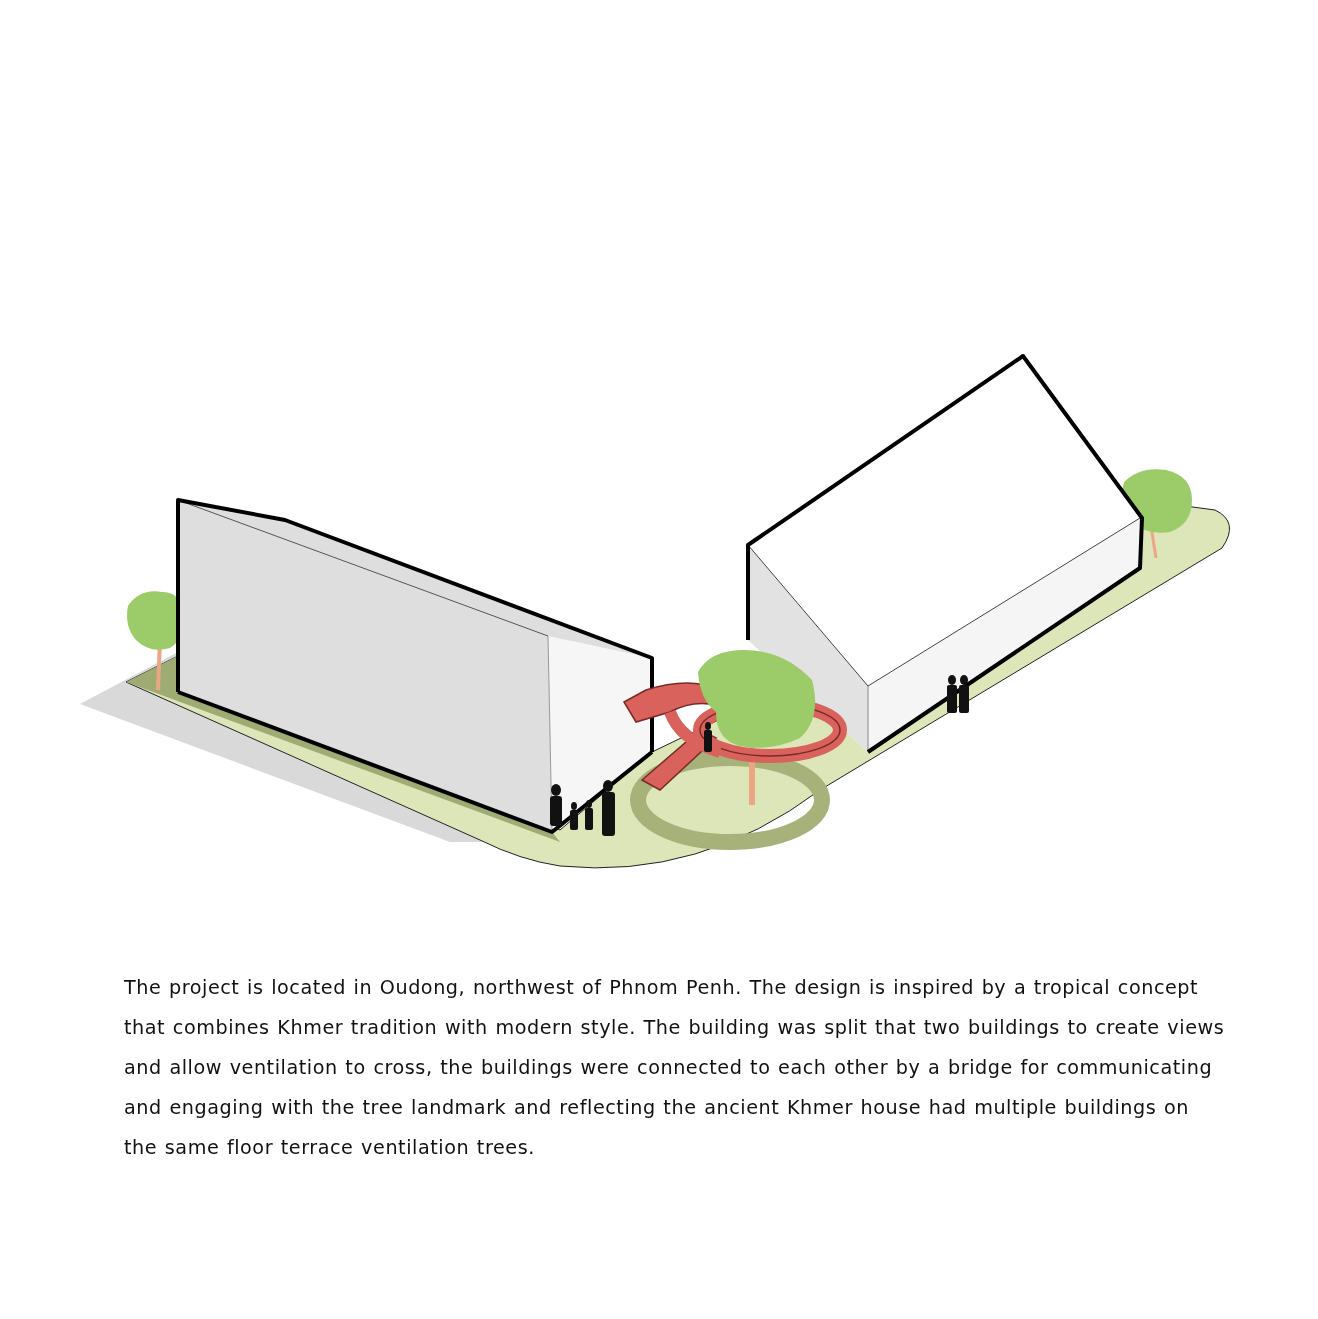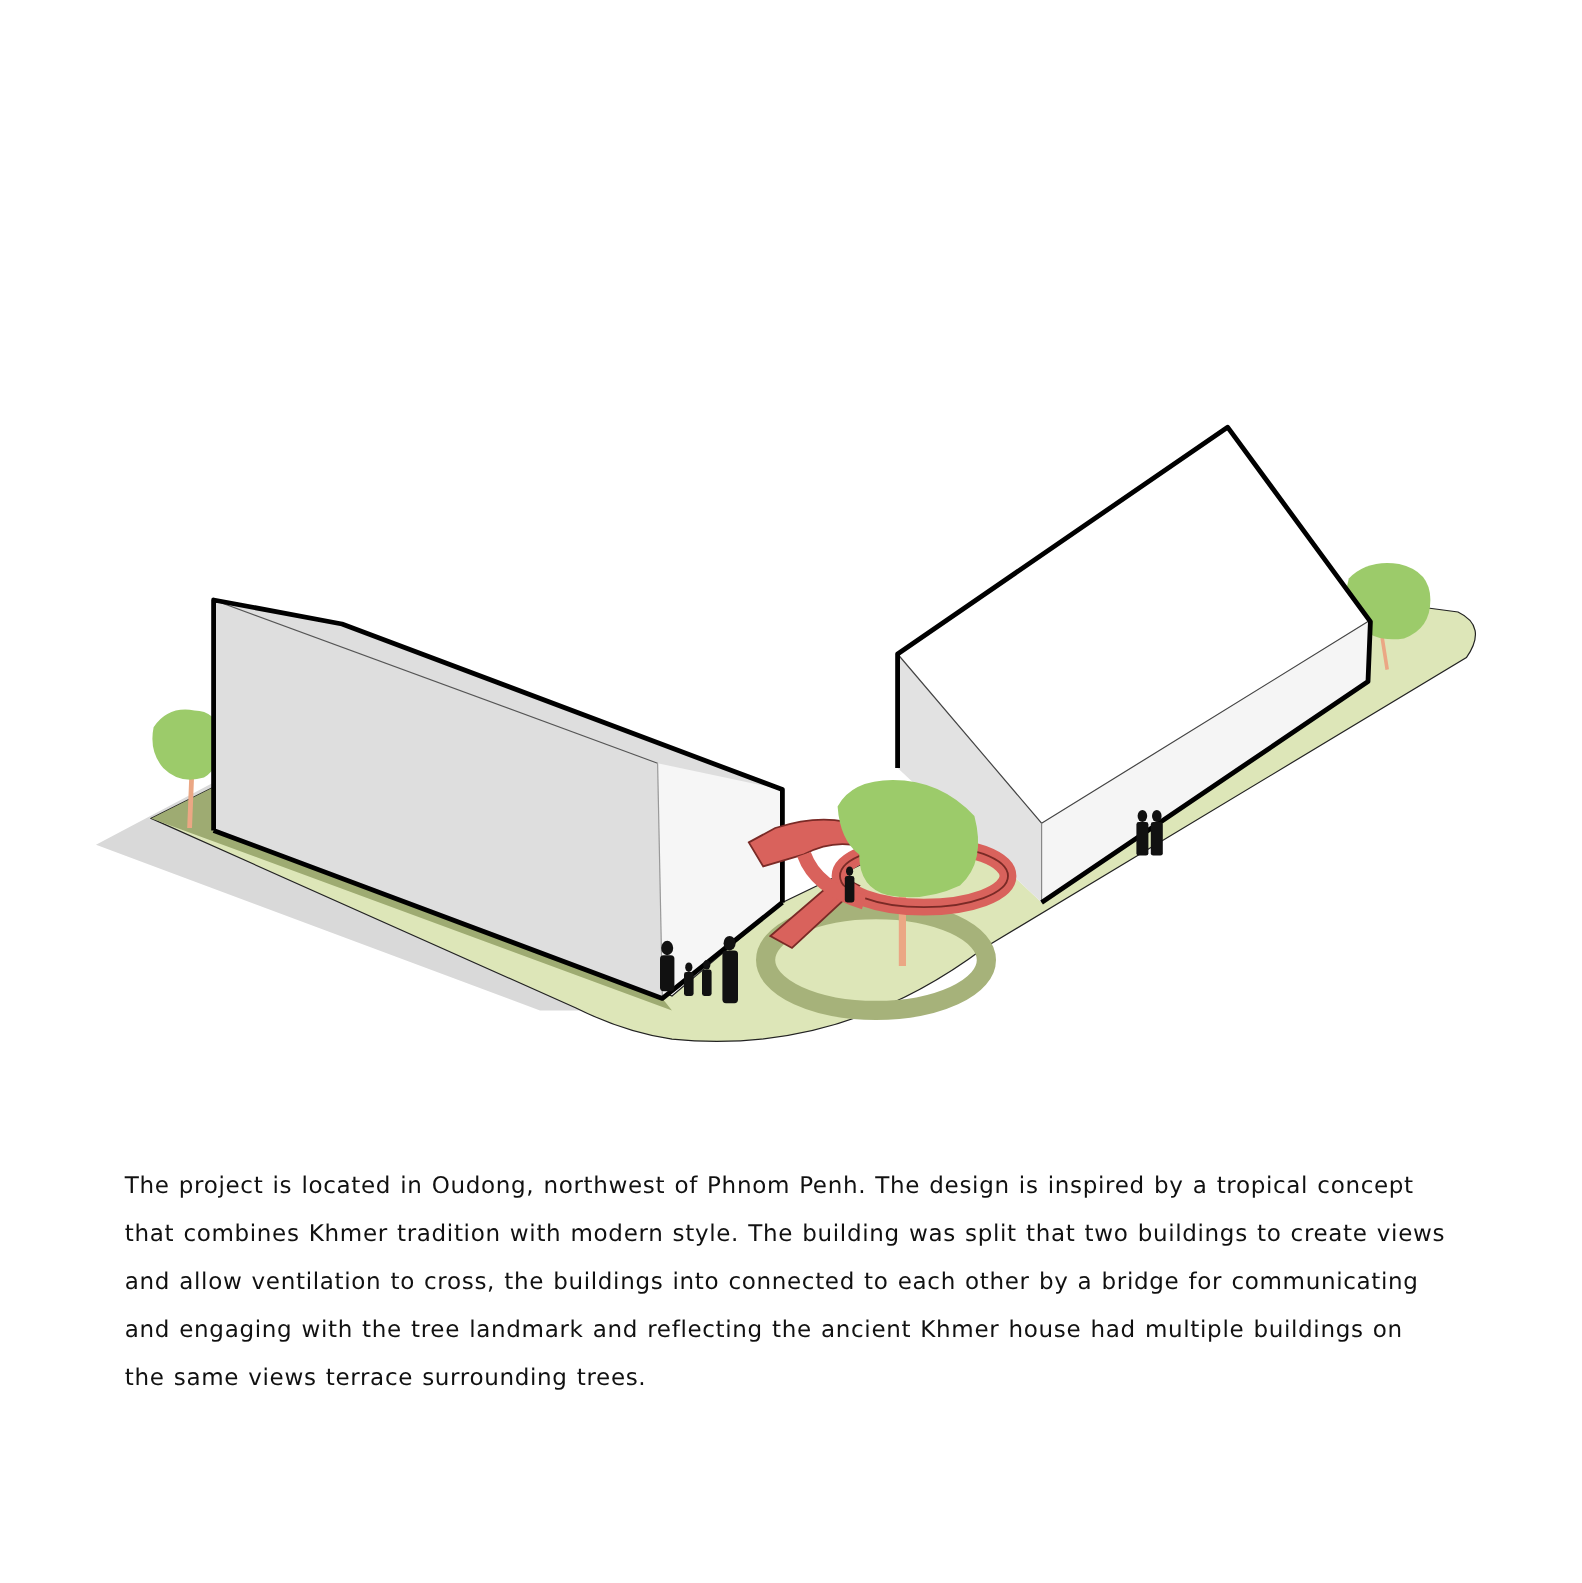--- a/index.html
+++ b/index.html
@@ -1,19 +1,19 @@
 <!DOCTYPE html>
 <html><head>
   <meta charset="utf-8">
   <style>
     html, body { margin: 0; padding: 0; background: #ffffff; }
     body { width: 1318px; height: 1319px; position: relative; overflow: hidden; }
     .scene { position: absolute; left: 0; top: 0; width: 1318px; height: 960px; }
     .caption {
-      position: absolute; left: 104px; top: 968px; width: 1140px;
+      position: absolute; left: 124px; top: 968px; width: 1140px;
       font-family: "DejaVu Sans", sans-serif; font-size: 19.2px; line-height: 40px;
       color: #111111; letter-spacing: 0.55px; word-spacing: 1px;
     }
     .caption .line { display: block; white-space: nowrap; }
   </style>
 </head>
 <body>
 
 <div class="scene">
   <svg width="1318" height="960" viewBox="0 0 1318 960" xmlns="http://www.w3.org/2000/svg">
@@ -86,16 +86,16 @@
         <ellipse cx="964" cy="680" rx="4" ry="5"></ellipse>
           <rect x="959" y="685" width="10" height="28" rx="2"></rect>
       </g>
     </g>
   </svg>
 </div>
 
 <div class="caption">
   <span class="line">The project is located in Oudong, northwest of Phnom Penh. The design is inspired by a tropical concept</span>
   <span class="line">that combines Khmer tradition with modern style. The building was split that two buildings to create views</span>
-  <span class="line">and allow ventilation to cross, the buildings into connected to each other by a bridge for communicating</span>
+  <span class="line">and allow ventilation to cross, the buildings were connected to each other by a bridge for communicating</span>
   <span class="line">and engaging with the tree landmark and reflecting the ancient  Khmer house had multiple buildings on</span>
-  <span class="line">the same views terrace surrounding trees.</span>
+  <span class="line">the same floor terrace ventilation trees.</span>
 </div>
 
 </body></html>

